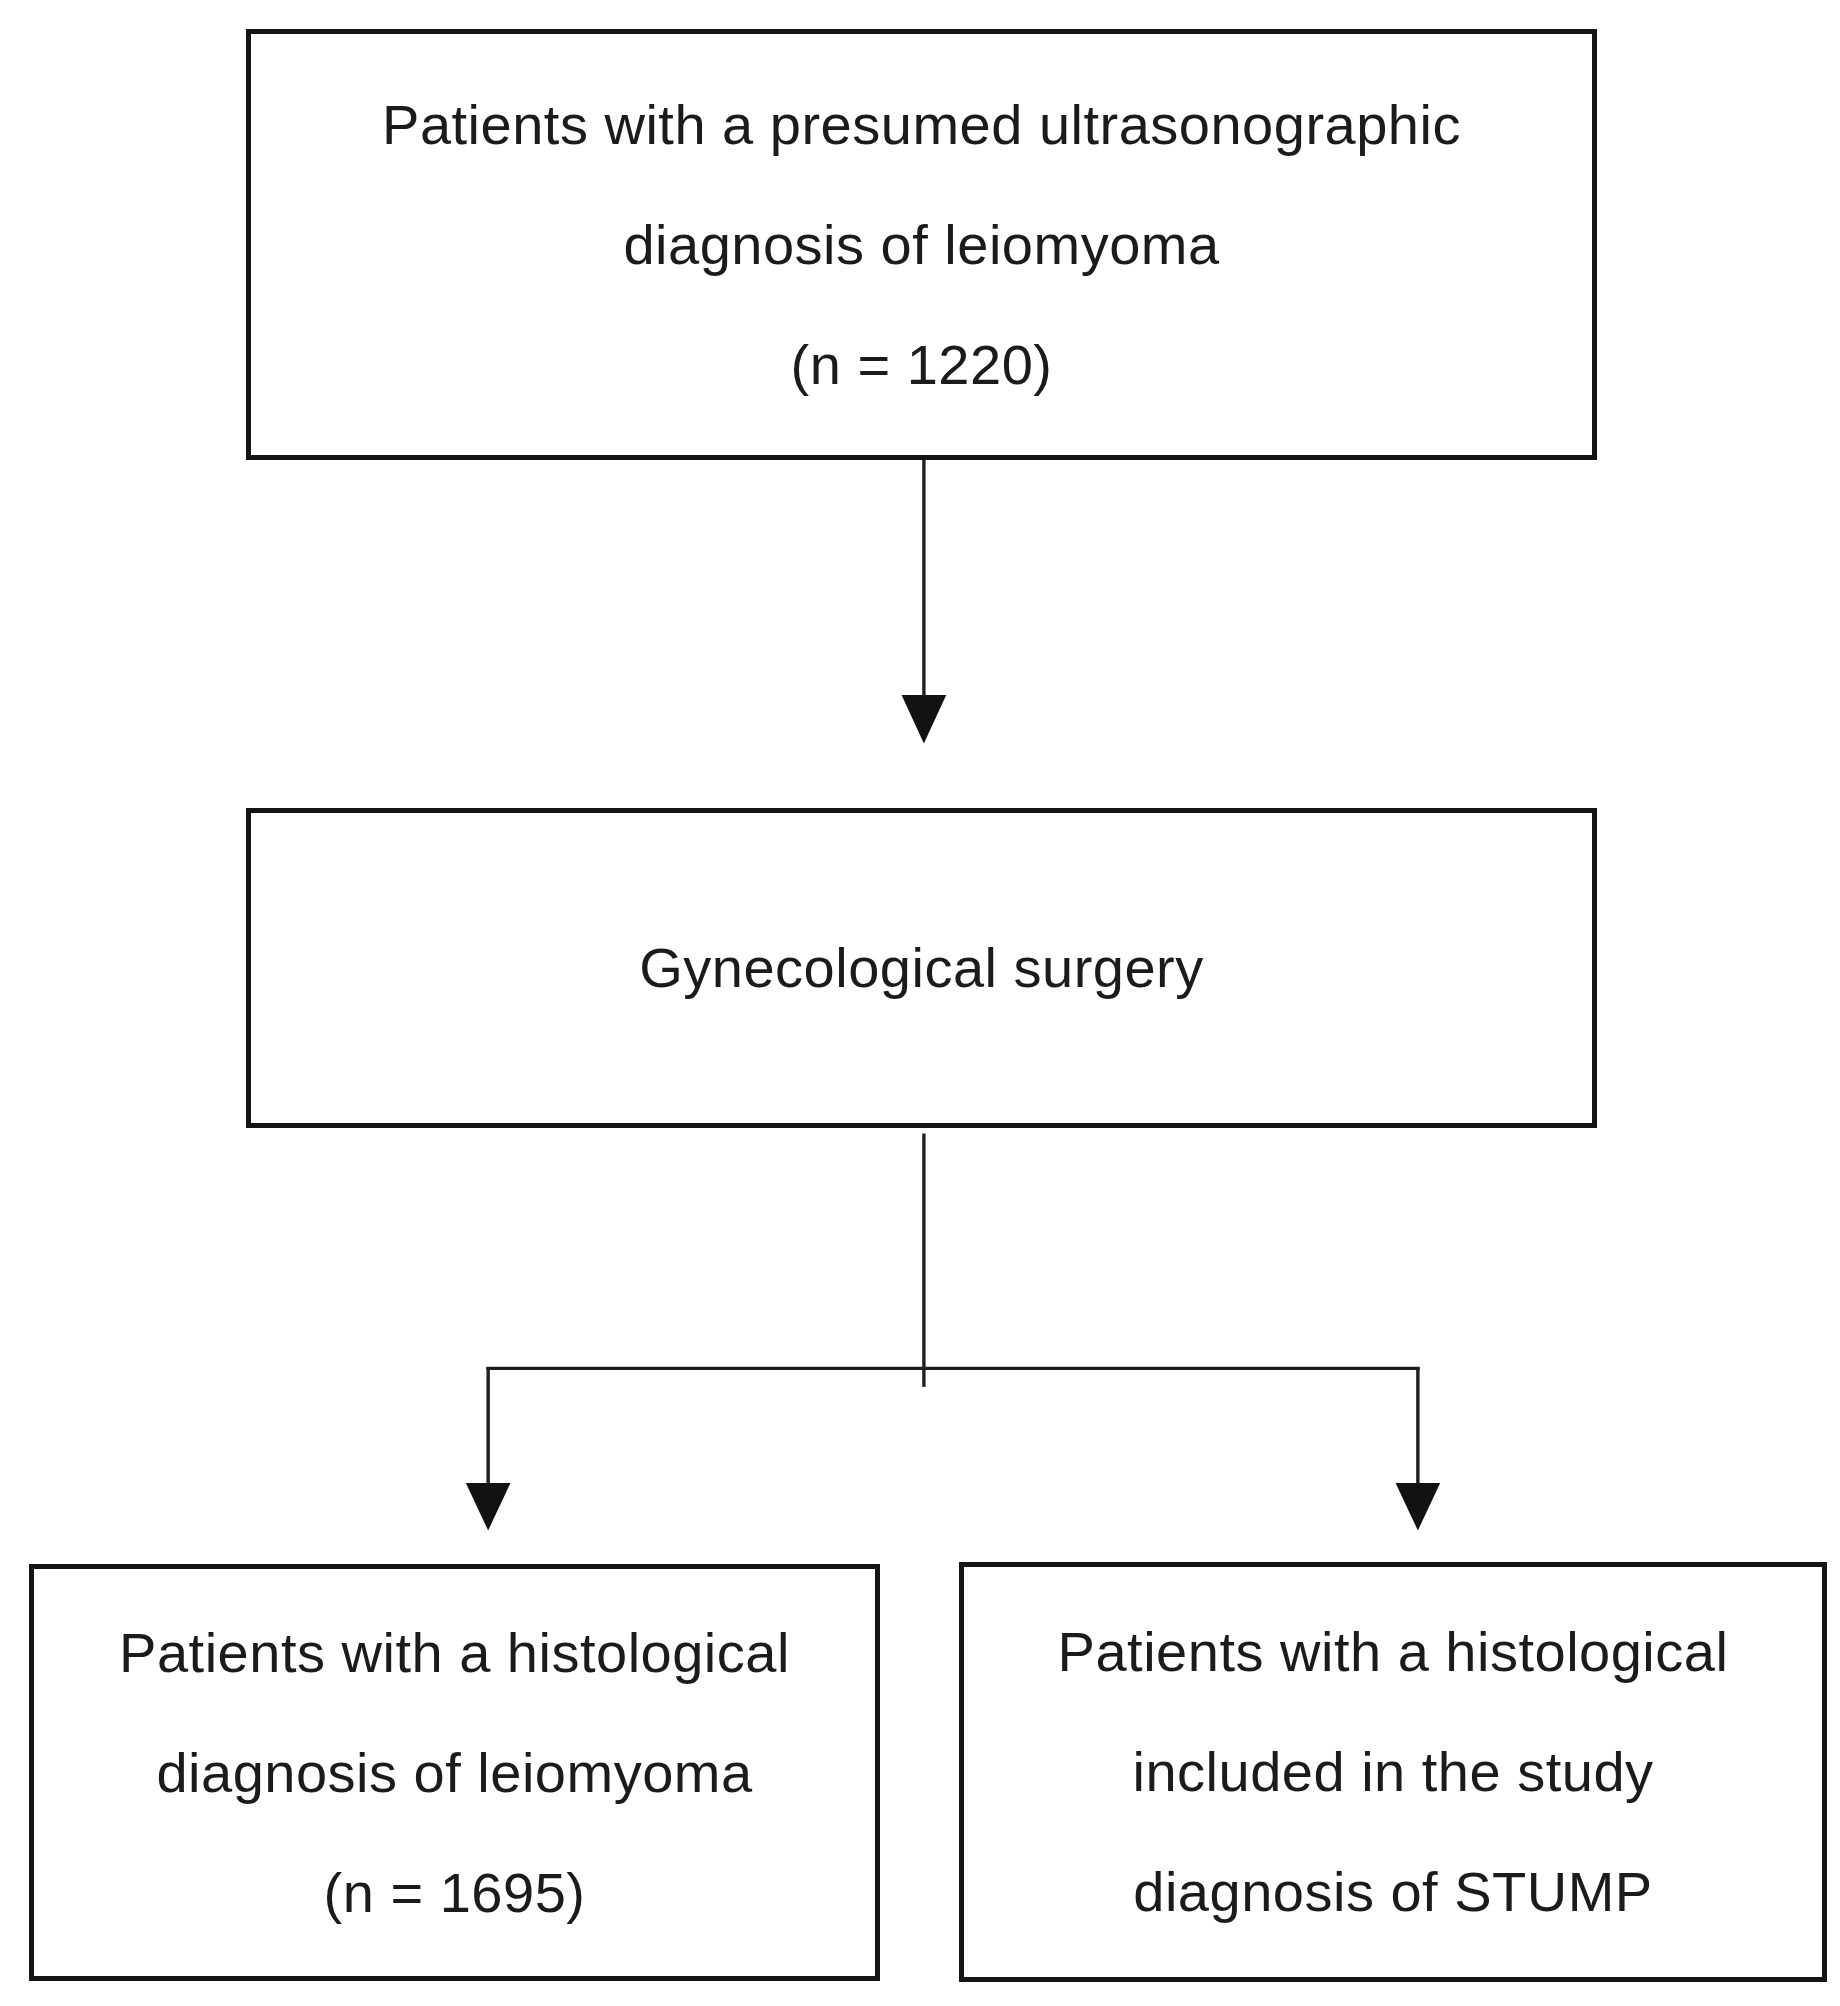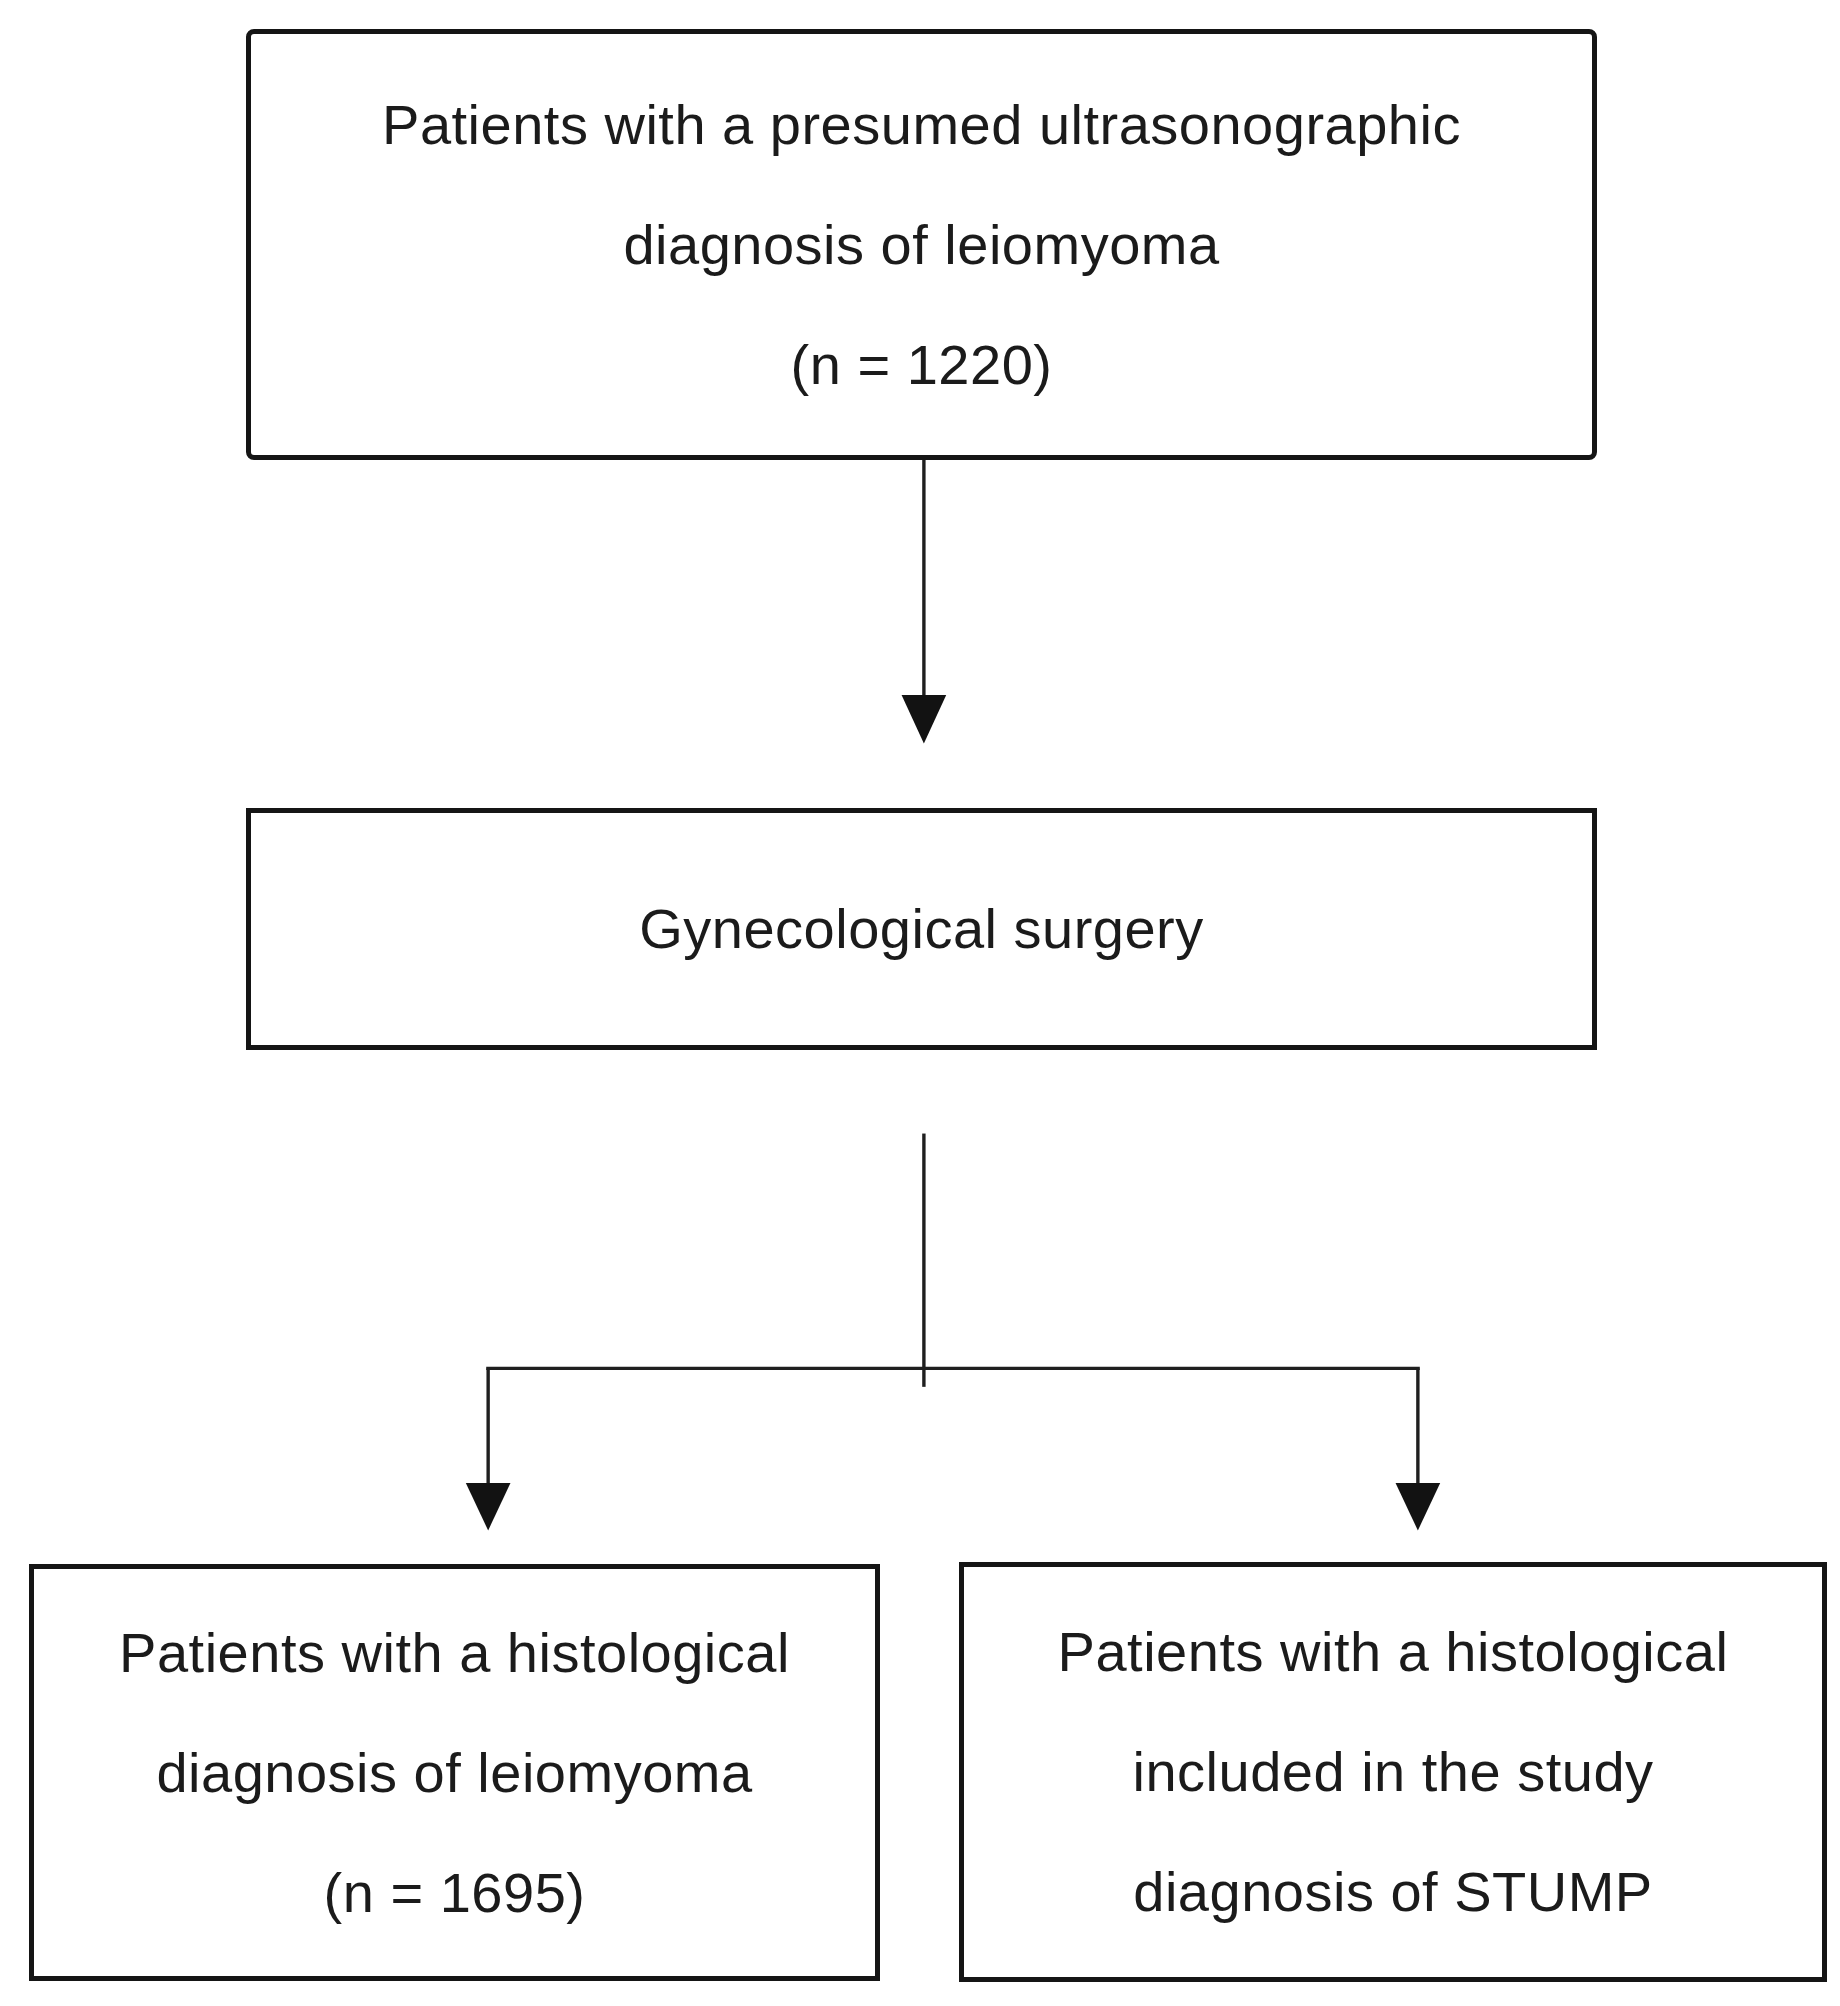--- a/index.html
+++ b/index.html
@@ -42,22 +42,22 @@
     justify-content: center;
     align-items: center;
     text-align: center;
     font-size: 56px;
     line-height: 120px;
     letter-spacing: 0.5px;
   }
   .box .line {
     white-space: nowrap;
   }
-  .box-top    { left: 246px;  top: 29px;   width: 1351px; height: 431px; border-radius: 8px; }
-  .box-middle { left: 246px;  top: 808px;  width: 1351px; height: 242px; }
+  .box-top    { left: 246px;  top: 29px;   width: 1351px; height: 431px; }
+  .box-middle { left: 246px;  top: 808px;  width: 1351px; height: 320px; }
   .box-bl     { left: 29px;   top: 1564px; width: 851px;  height: 417px; }
   .box-br     { left: 959px;  top: 1562px; width: 868px;  height: 420px; }
 </style>
 </head>
 <body>
 
 <div class="canvas">
 
   <svg class="connectors" viewBox="0 0 1897 2068" xmlns="http://www.w3.org/2000/svg">
 

